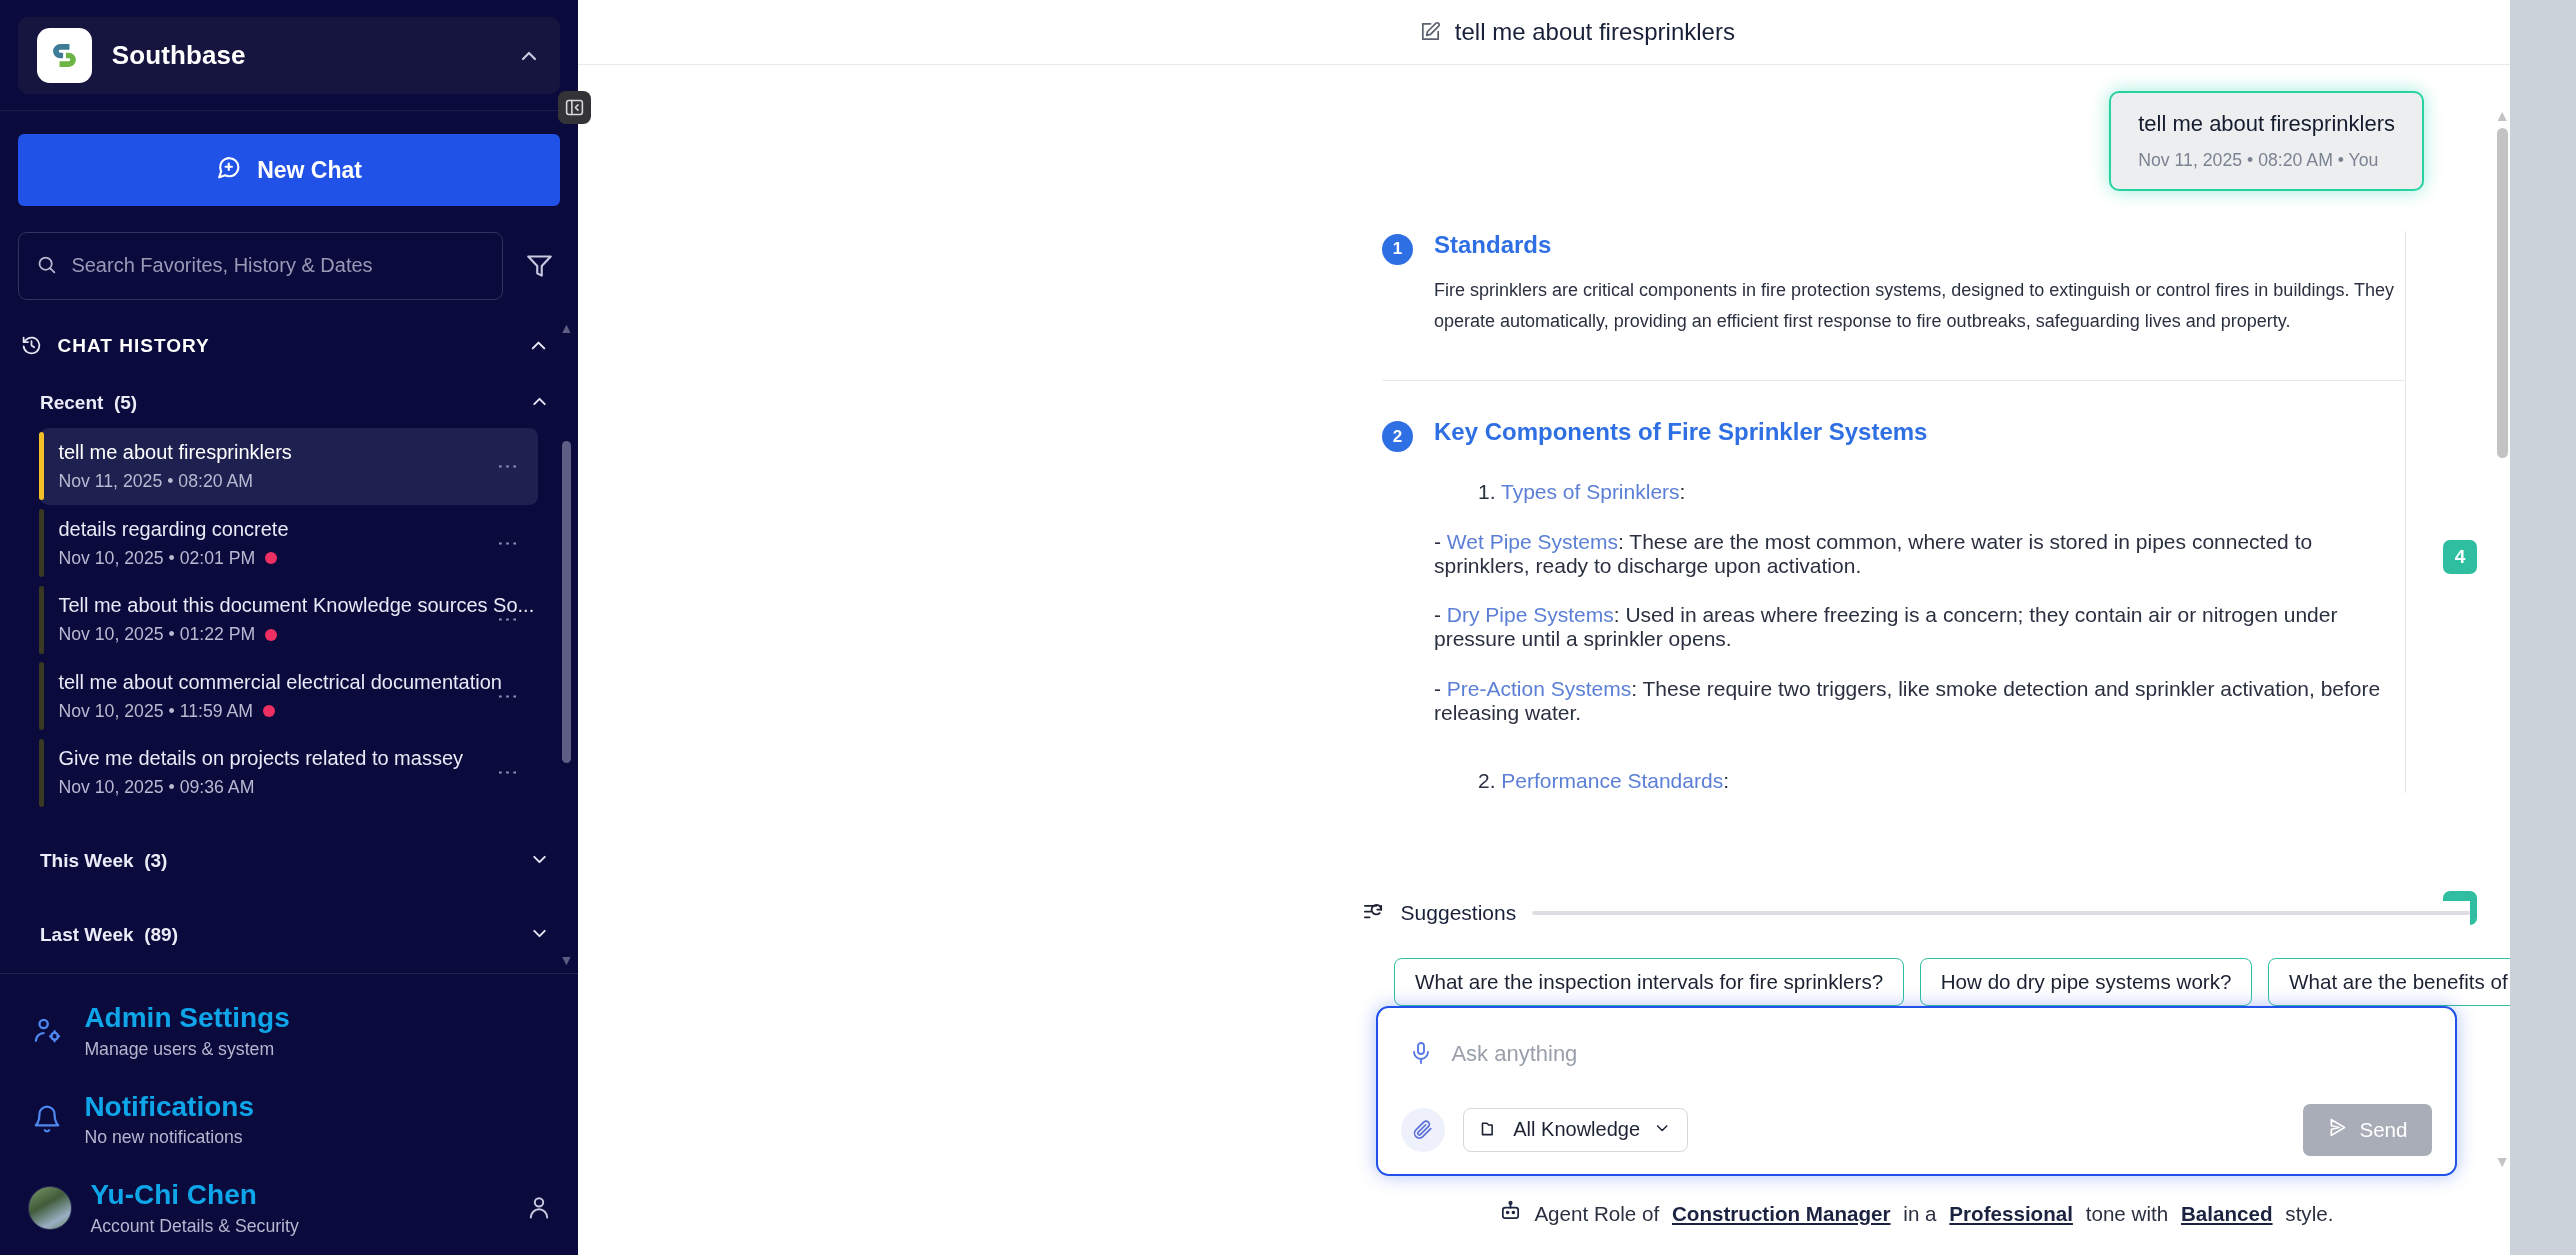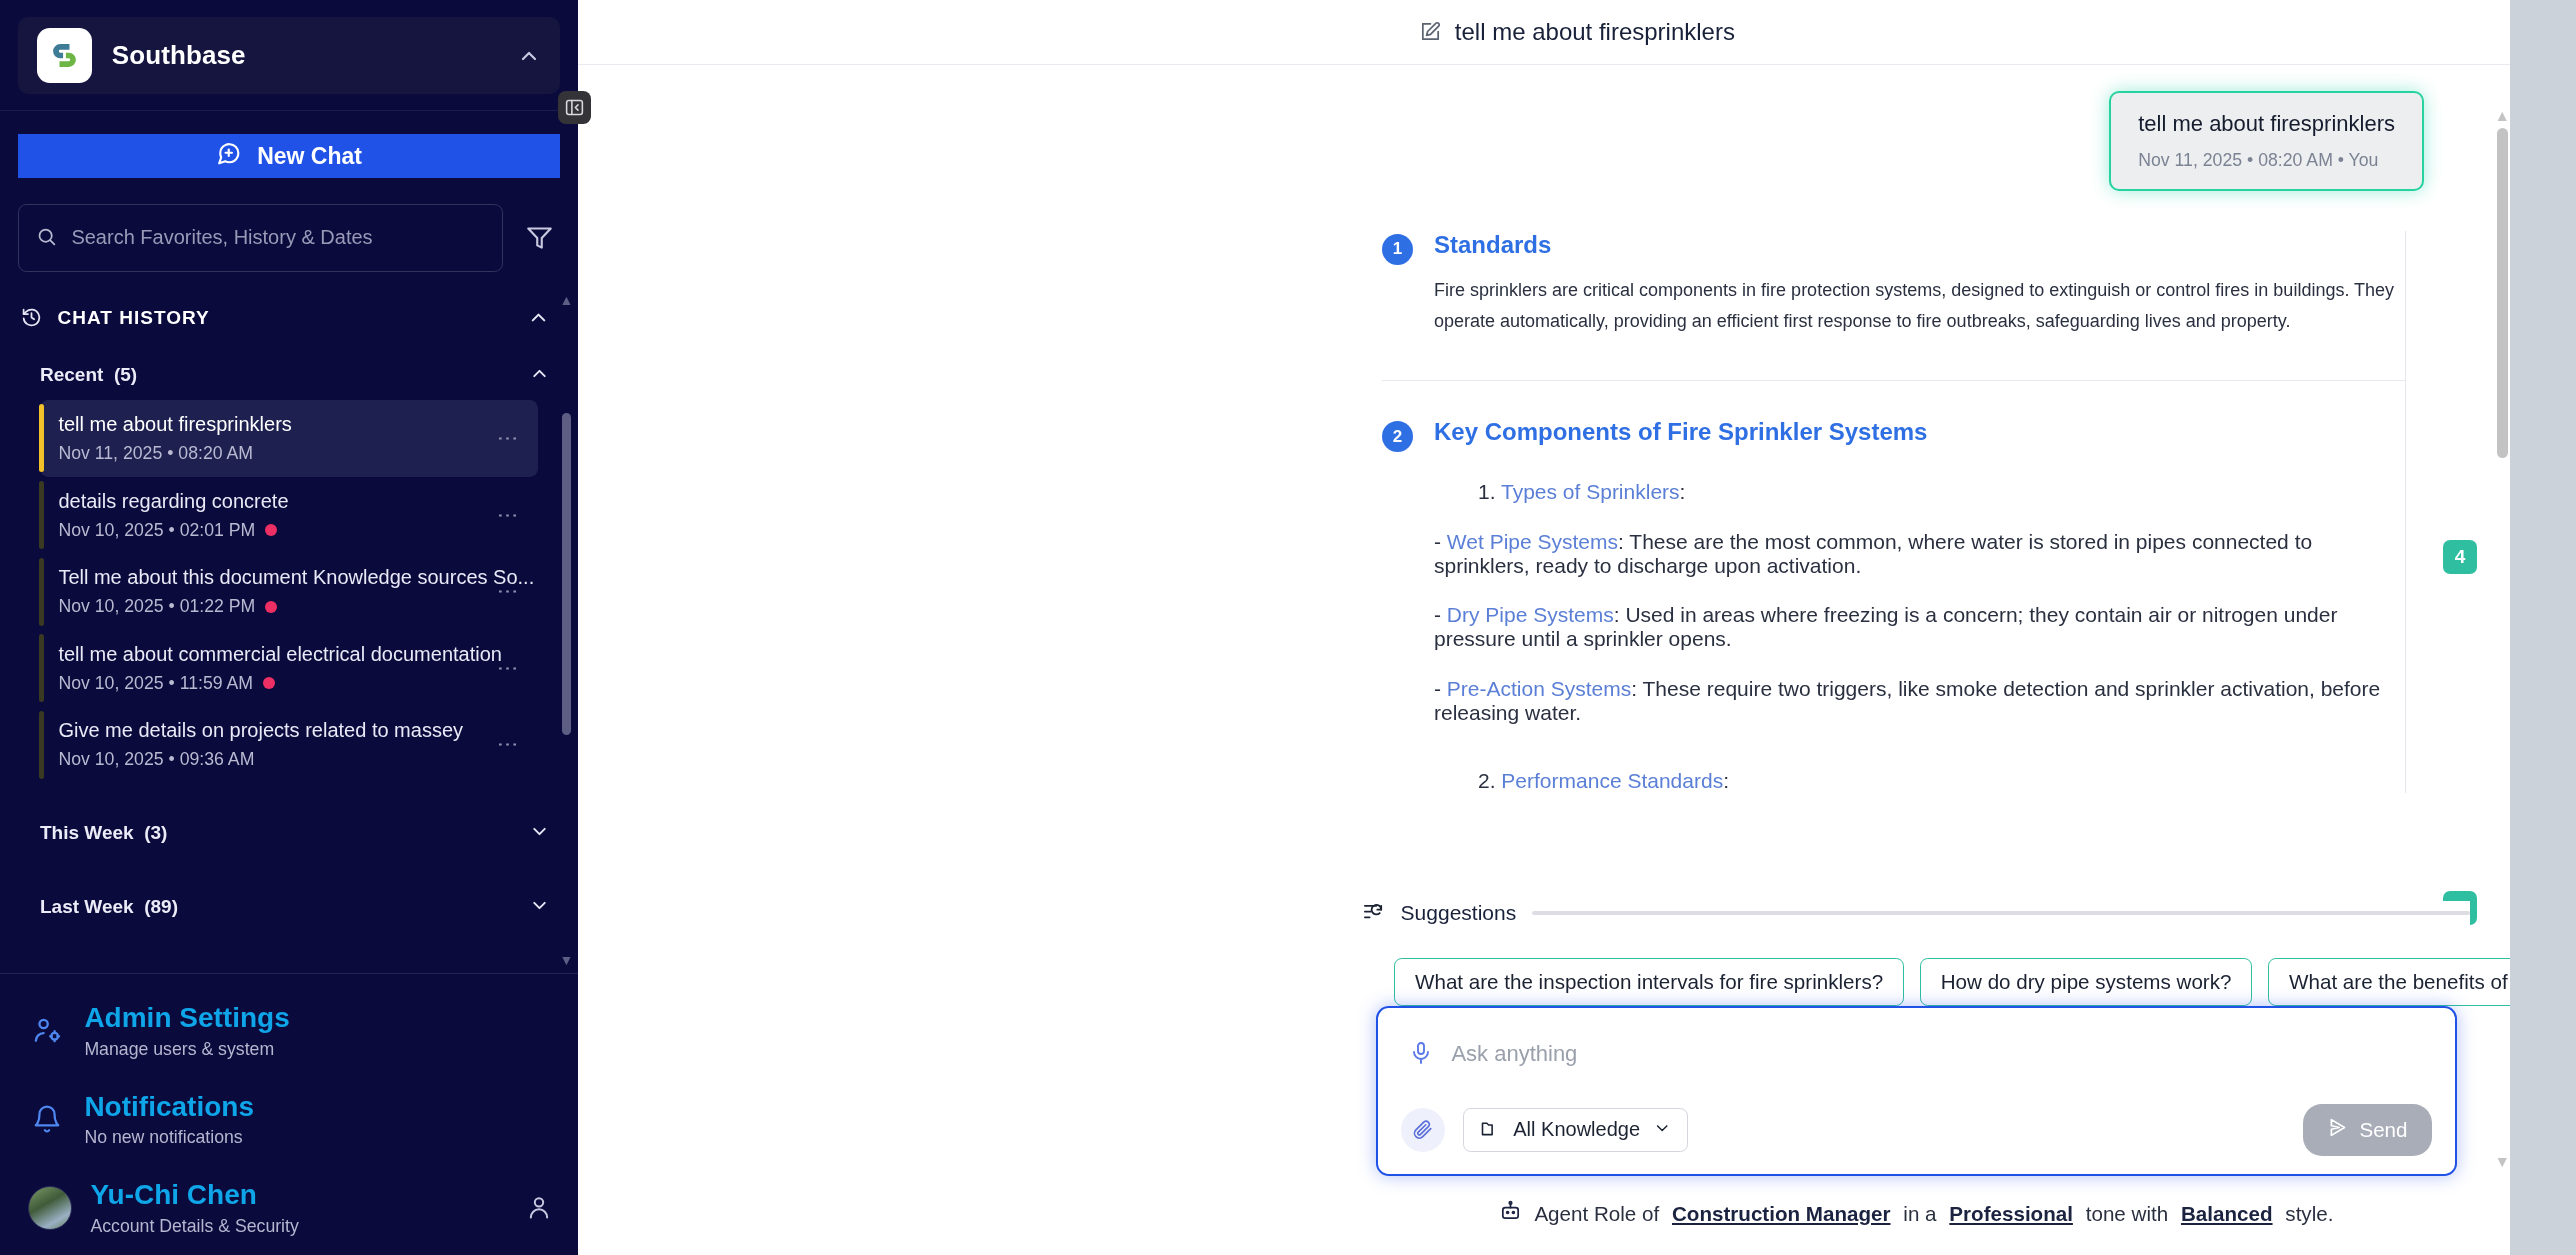--- a/index.html
+++ b/index.html
@@ -37,21 +37,21 @@
   .brand-name {
     color: #ffffff; font-size: 26px; font-weight: 700; letter-spacing: 0.1px;
     flex: 1;
   }
   .brand-chev { color: #c8c9e0; display:flex; align-items:center; }
 
   .sidebar-divider { height:0.7px; background:#1c1c4a; margin-top:15.6px; }
 
   .new-chat {
     margin: 24px 18.4px 0 18.4px;
-    height: 44px; border-radius: 0;
+    height: 72px; border-radius: 6px;
     background: #2152e8;
     display: flex; align-items: center; justify-content: center; gap: 15.6px;
     color:#fff; font-size: 23px; font-weight: 700;
     border: none; cursor: pointer;
   }
 
   .search-row { margin: 25.5px 18.4px 0 18.4px; display:flex; align-items:center; gap: 17px; }
   .search-box {
     flex: 1; height: 68px; border:0.7px solid #33335e; border-radius: 8.5px;
     display:flex; align-items:center; gap:14px; padding: 0 17px;
@@ -196,21 +196,21 @@
   .attach-btn {
     width:44px;height:44px;border-radius:50%; background:#eef0fb;
     display:flex;align-items:center;justify-content:center; border:none; cursor:pointer;
   }
   .kb-select {
     height:44px; border:0.7px solid #d3d6dd; border-radius:7.8px; background:#fff;
     display:flex; align-items:center; gap:12.8px; padding: 0 15.6px; cursor:pointer;
   }
   .kb-select .kb-label { font-size:20px; color:#1b2232; }
   .send-btn {
-    margin-left:auto; height:52px; border-radius:19px; background:#a8adb7;
+    margin-left:auto; height:52px; border-radius:7px; background:#a8adb7;
     color:#fff; font-size:20.6px; display:flex; align-items:center; gap:11.3px;
     padding: 0 24px; border:none; cursor:pointer;
   }
 
   .agent-line {
     display:flex; align-items:center; justify-content:center; gap:12.8px;
     margin-top: 24px; font-size:20.6px; color:#1b2340; padding-bottom: 20px;
   }
   .agent-line a { color:#1b2340; text-decoration: underline; font-weight:700; cursor:pointer; }
   .agent-line .plain { color:#2a3040; font-weight:400; }

